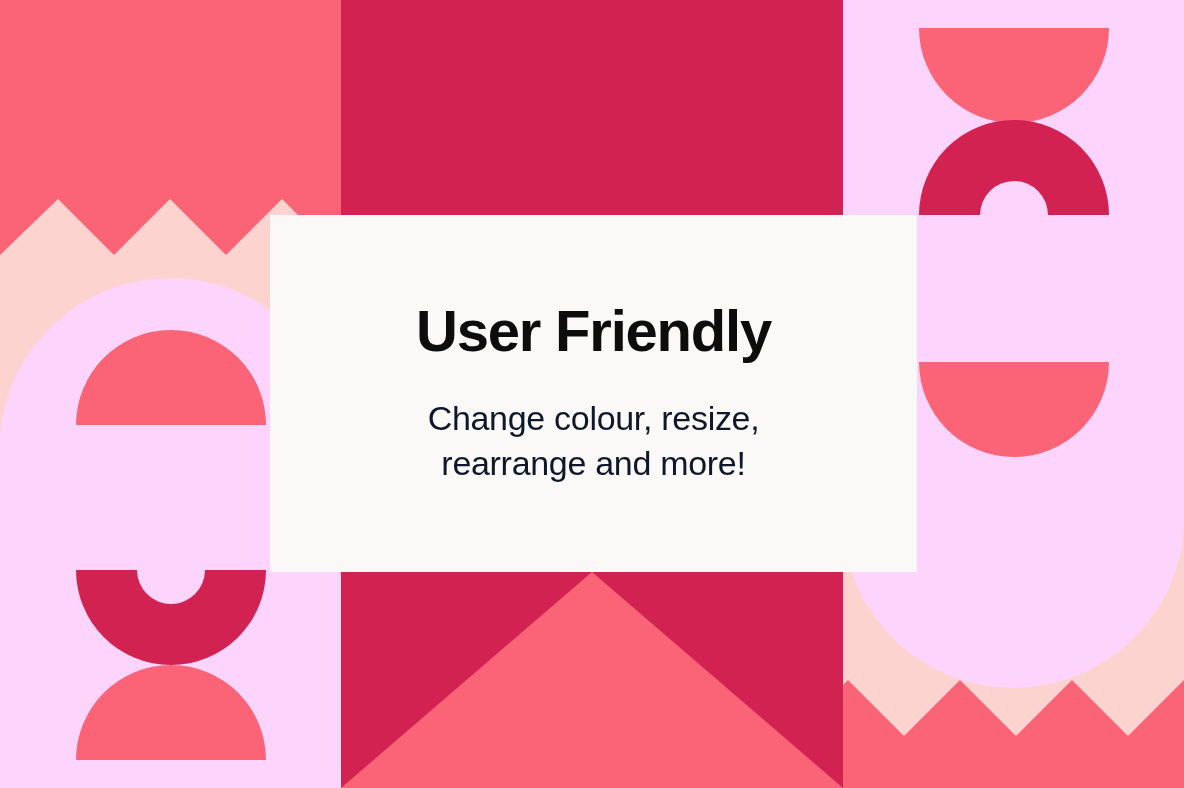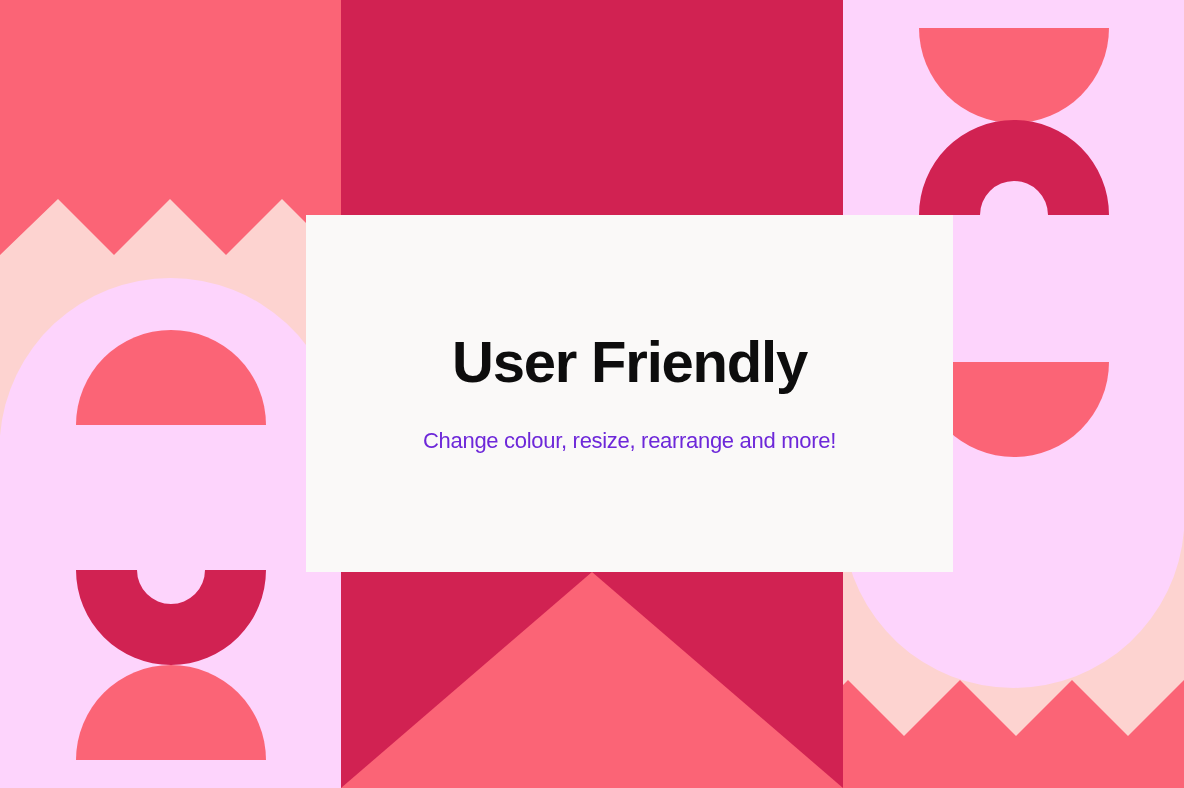--- a/index.html
+++ b/index.html
@@ -32,40 +32,39 @@
     top: 215px;
     width: 647px;
     height: 357px;
     background: #FAF9F8;
     display: flex;
     flex-direction: column;
     align-items: center;
     justify-content: center;
     box-sizing: border-box;
     padding: 0 40px;
-    margin-left: 36px;
   }
   #card-title {
     font-family: "Liberation Sans", sans-serif;
     font-size: 58px;
     font-weight: 700;
     line-height: 1.05;
     letter-spacing: -1.2px;
     color: #0d0d0d;
     margin: 0 0 34px 0;
     text-align: center;
     white-space: nowrap;
   }
   #card-subtitle {
     font-family: "Liberation Sans", sans-serif;
-    font-size: 22px;
+    font-size: 34px;
     font-weight: 400;
     line-height: 1.32;
     letter-spacing: -0.3px;
-    color: #6d28d9;
+    color: #0f172a;
     margin: 0;
     text-align: center;
     max-width: 430px;
   }
 </style>
 </head>
 <body>
 
 <div id="stage">
 

